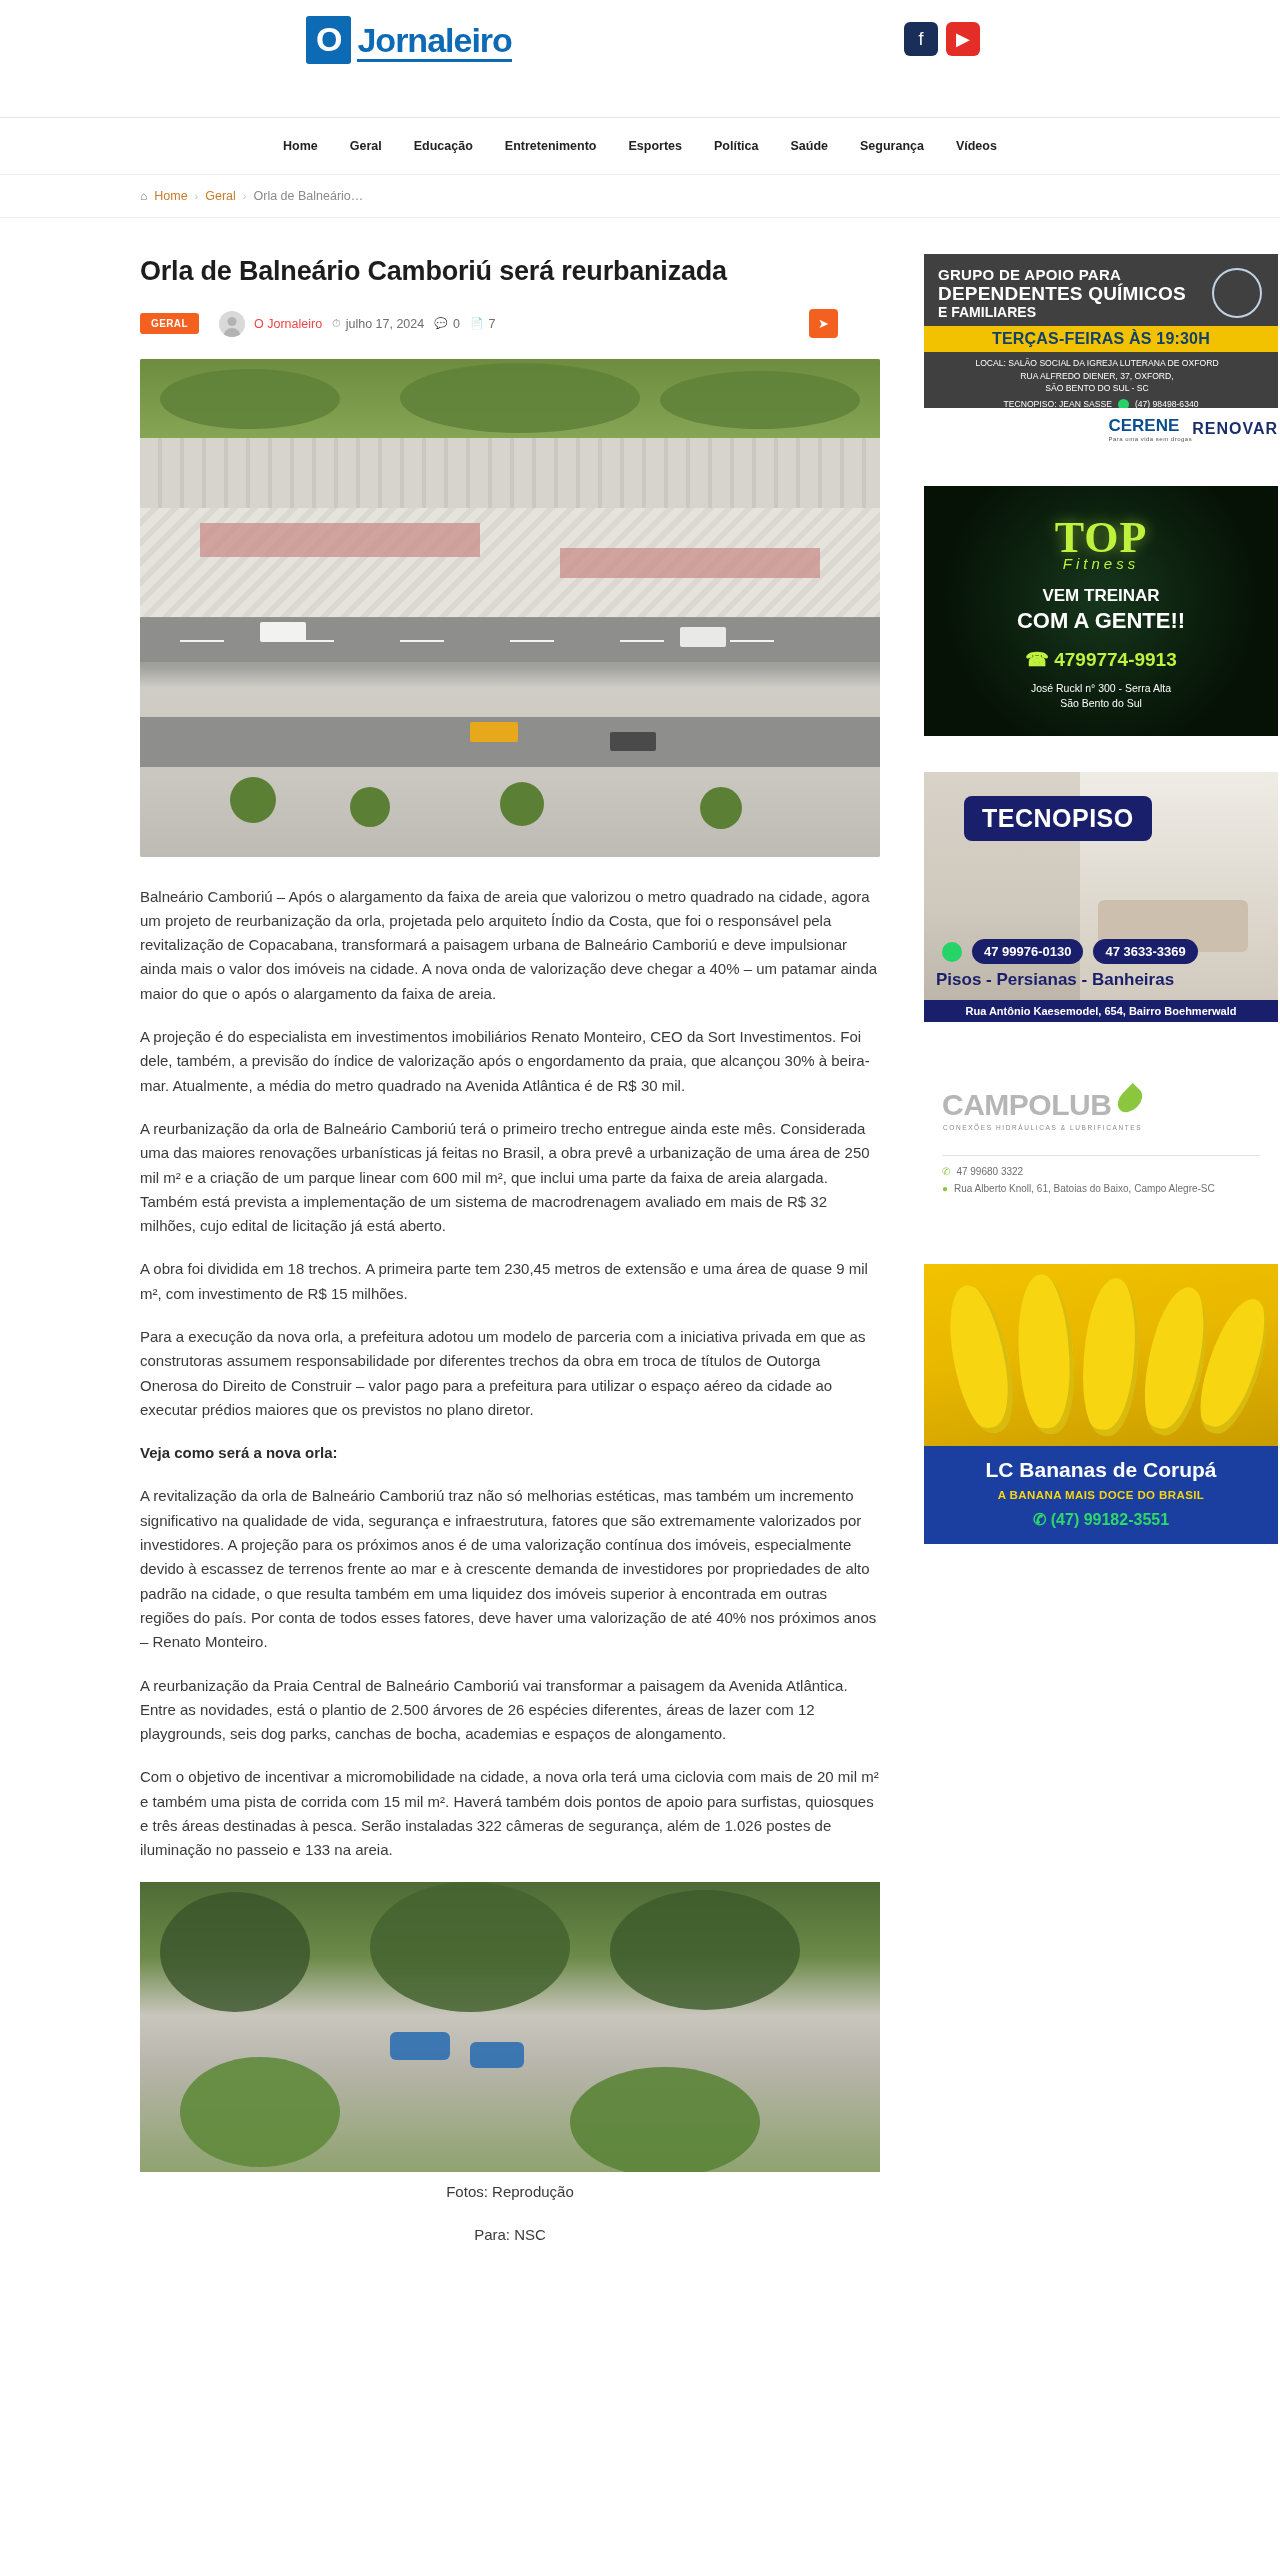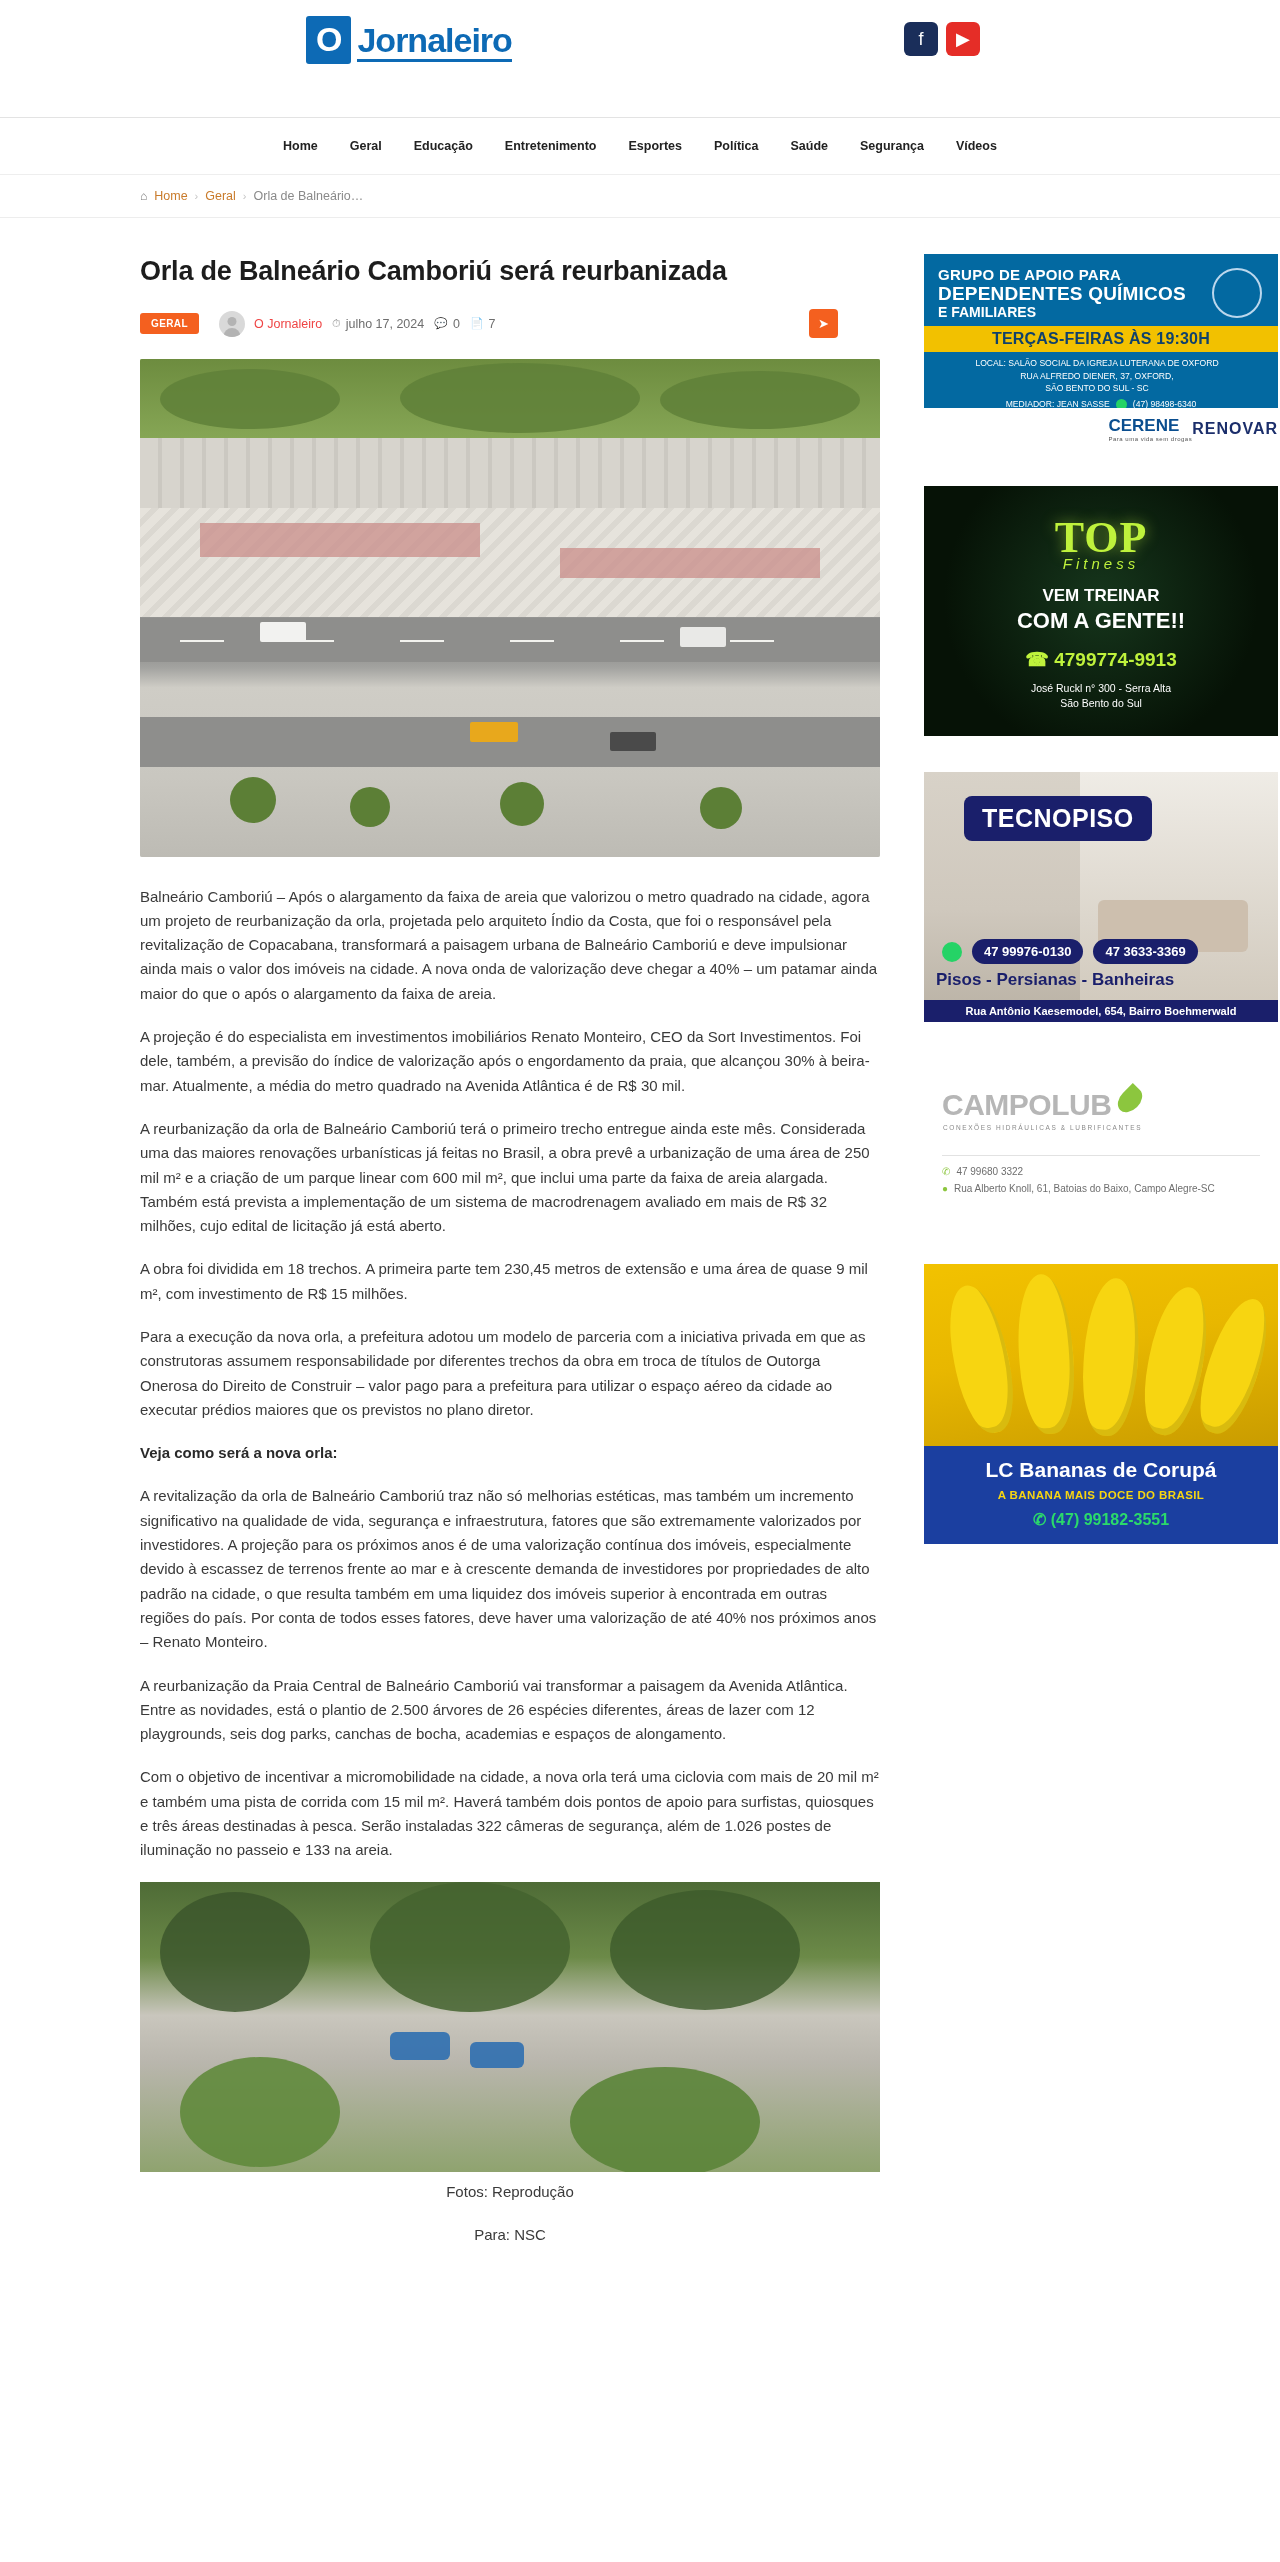--- a/index.html
+++ b/index.html
@@ -157,21 +157,21 @@
 
   .photo-credit {
     font-size:12px; color:#777; text-align:center; width:740px; margin:8px 0 0 0;
   }
   .source-note { font-size:12px; color:#777; text-align:center; margin-top:14px;}
 
   
   .ad { width:354px; margin-bottom:36px; position:relative; overflow:hidden; }
 
   
-  .ad1 { height:196px; background:#0369a1; color:#fff; }
+  .ad1 { height:196px; background:#404040; color:#fff; }
   .ad1 .a1-top { padding:12px 14px 0 14px; }
   .ad1 .a1-l1 { font-size:15px; font-weight:bold; letter-spacing:.3px; }
   .ad1 .a1-l2 { font-size:19px; font-weight:bold; letter-spacing:.2px; line-height:1.12;}
   .ad1 .a1-l3 { font-size:14px; font-weight:bold; }
   .ad1 .a1-band {
     margin-top:6px; background:#f2c100; color:#10416b; font-weight:bold;
     font-size:16px; text-align:center; padding:4px 0; letter-spacing:.2px;
   }
   .ad1 .a1-addr { font-size:8.6px; text-align:center; line-height:1.45; padding:5px 10px 0 2px; }
   .ad1 .a1-med { display:flex; align-items:center; justify-content:center; gap:6px; font-size:8.6px; margin-top:4px;}
@@ -381,21 +381,21 @@
         <div class="a1-top">
           <div class="a1-l1">GRUPO DE  APOIO PARA</div>
           <div class="a1-l2">DEPENDENTES QUÍMICOS</div>
           <div class="a1-l3">E FAMILIARES</div>
         </div>
         <div class="a1-band">TERÇAS-FEIRAS ÀS 19:30H</div>
         <div class="a1-addr" style="white-space:pre-line;">LOCAL: SALÃO SOCIAL DA IGREJA LUTERANA DE OXFORD
 RUA ALFREDO DIENER, 37, OXFORD,
 SÃO BENTO DO SUL - SC</div>
         <div class="a1-med">
-          <span>MEDIADOR: JEAN SASSE</span>
+          <span>TECNOPISO: JEAN SASSE</span>
           <span class="wa"></span>
           <span>(47) 98498-6340</span>
         </div>
         <div class="a1-foot">
           <div class="brand1">
             <span>CERENE</span>
             <small>Para uma vida sem drogas</small>
           </div>
           <div class="brand2">RENOVAR</div>
         </div>

